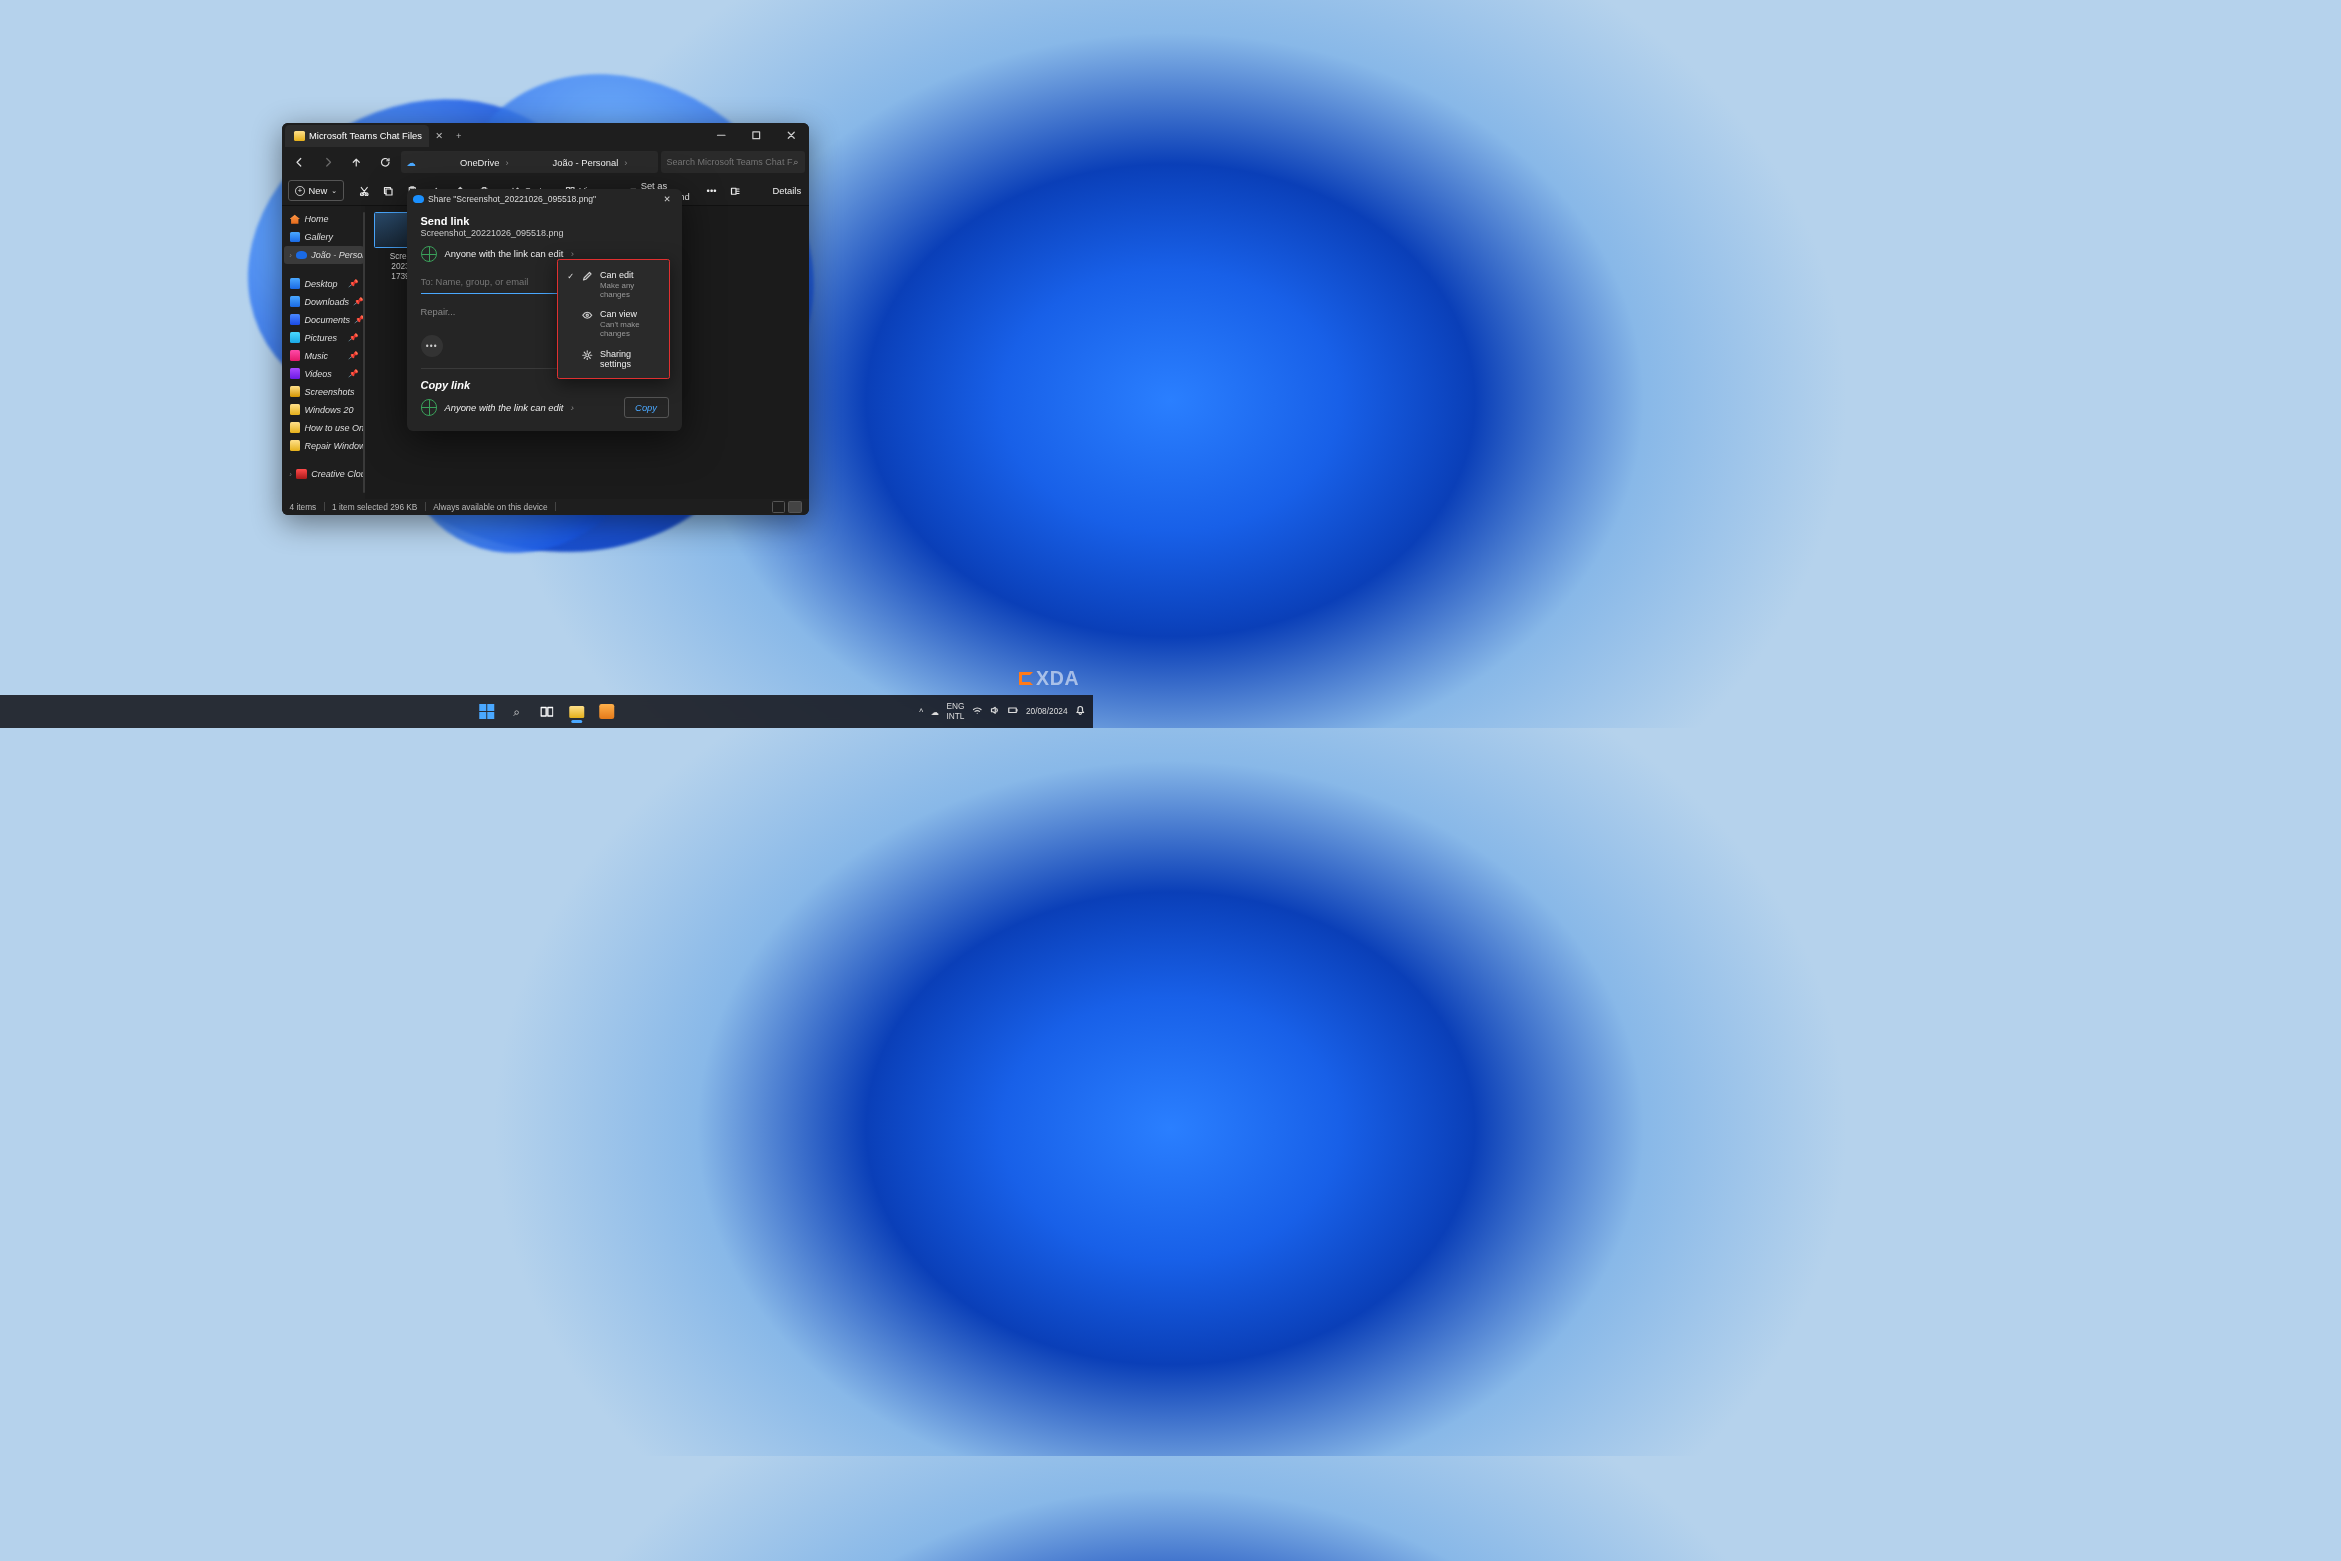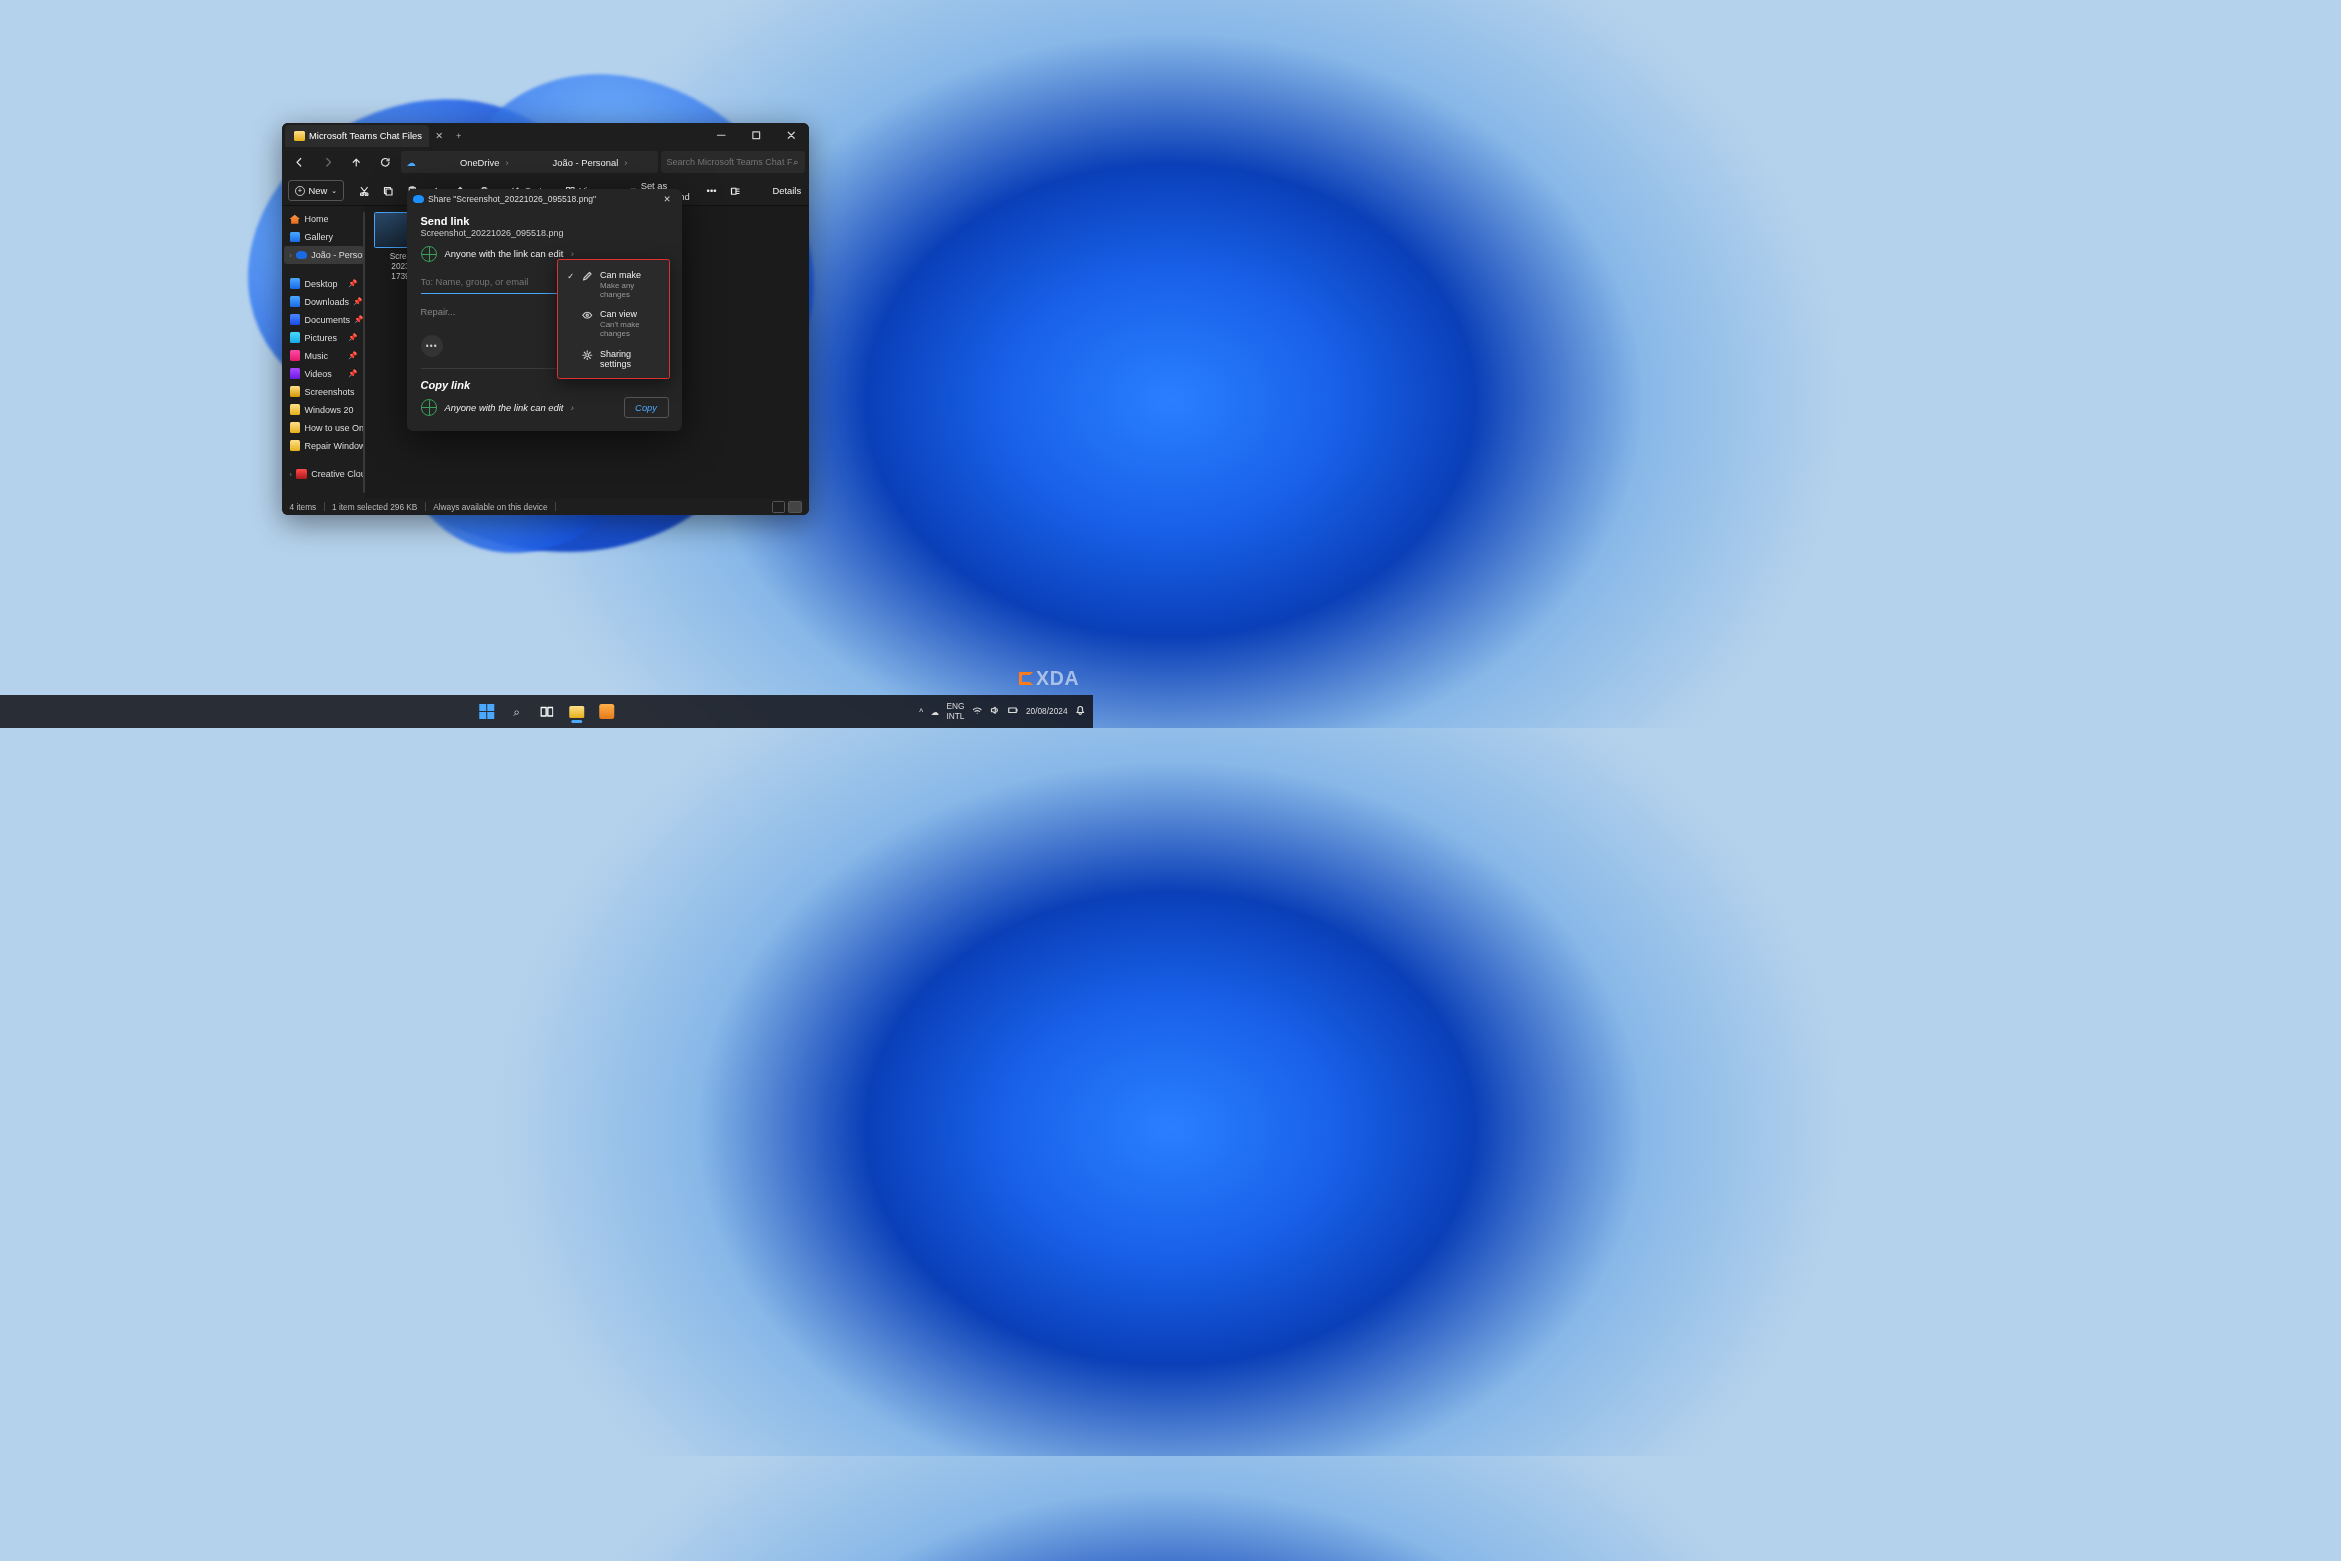--- a/index.html
+++ b/index.html
@@ -29,21 +29,21 @@
 
   .cmdrow { height:28.5px; display:flex; align-items:center; gap:1.5px; padding:0 6px; background:#1e1e1e; border-bottom:0.8px solid #111; }
   .cbtn { height:21px; padding:0 6px; display:flex; align-items:center; gap:3.8px; border-radius:3px; cursor:pointer; color:#eee; }
   .cbtn.pill { border:0.8px solid #555; }
   .cdiv { width:0.8px; height:13.5px; background:#3a3a3a; margin:0 3px; }
   .cbtn.right { margin-left:auto;gap:32px; }
 
   .body { display:flex; height:calc(100% - 24px - 30px - 28.5px - 16.5px); }
   .side { width:83px; background:#1e1e1e; padding:4.5px 1.5px; overflow:hidden; position:relative; }
   .side::after { content:''; position:absolute; right:0; top:6px; bottom:6px; width:2.3px; background:#3a3a3a; border-radius:1.5px; }
-  .srow { display:flex; align-items:center; gap:4.5px; height:18px; padding:0 6px; color:#ddd; font-size:9px; cursor:pointer; border-radius:3px; white-space:nowrap; }
+  .srow { display:flex; align-items:center; gap:4.5px; height:18px; padding:0 6px; color:#ddd; font-size:9px; cursor:pointer; border-radius:3px; white-space:nowrap;font-style:italic; }
   .srow.active { background:#3a3a3a; }
   .sgap { height:10.5px; }
   .pin { margin-left:auto; color:#777; font-size:7.5px; }
   .ico { width:10.5px; height:10.5px; border-radius:1.5px; flex-shrink:0; }
   .ico.home { background:linear-gradient(#ff9a4a,#e56a1a); clip-path:polygon(50% 10%,100% 50%,85% 50%,85% 95%,15% 95%,15% 50%,0 50%); }
   .ico.gallery { background:linear-gradient(#4aa8ff,#1a6ae5); }
   .ico.cloud { background:transparent; position:relative; }
   .ico.cloud::before { content:''; position:absolute; inset:1.5px 0 1.5px 0; background:#1a6ae5; border-radius:50% 50% 40% 40%; }
   .ico.folder { background:linear-gradient(#ffe08a,#e5b01a); }
   .ico.folder.ss { background:linear-gradient(#ffe08a,#d59500); }
@@ -401,21 +401,21 @@
   </div>
 </div>
 
 <div class="flyout">
   <div class="frow">
     <div class="check-col">✓</div>
     <div class="ficon"><svg viewBox="0 0 14 14">
           <path d="M2 12l1-3 7-7 2 2-7 7-3 1z"></path>
         </svg></div>
     <div class="ftxt">
-      <div class="ftitle">Can make</div>
+      <div class="ftitle">Can edit</div>
       <div class="fsub">Make any changes</div>
     </div>
   </div>
   <div class="frow">
     <div class="check-col"></div>
     <div class="ficon"><svg viewBox="0 0 14 14">
           <path d="M1 7s2.5-4 6-4 6 4 6 4-2.5 4-6 4-6-4-6-4z"></path>
           <circle cx="7" cy="7" r="1.5"></circle>
         </svg></div>
     <div class="ftxt">

